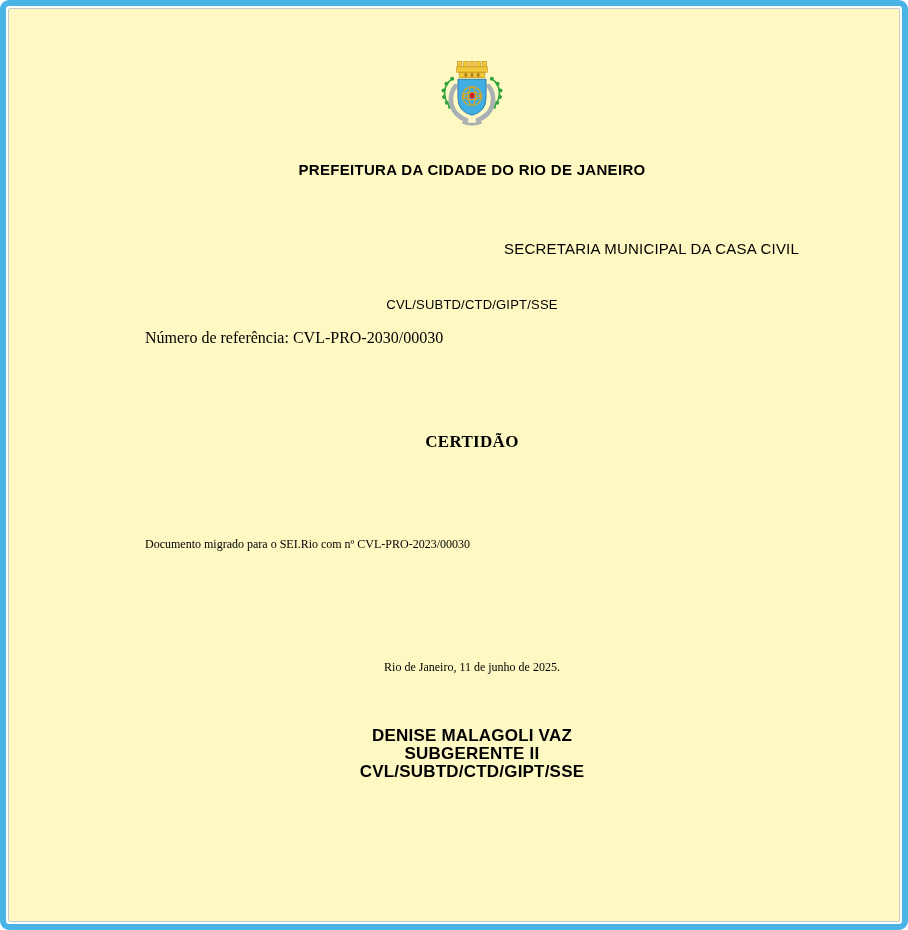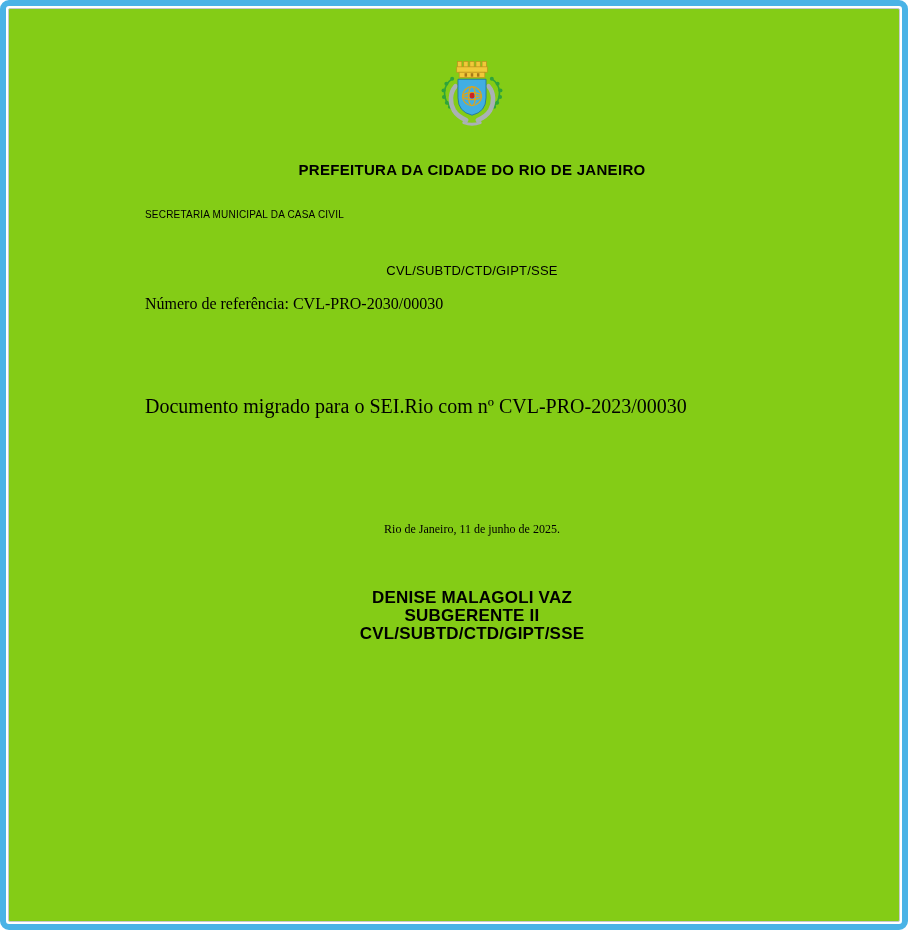--- a/index.html
+++ b/index.html
@@ -17,21 +17,21 @@
     border-radius: 9px;
     padding: 2px;
     background: #ffffff;
   }
   .page {
     box-sizing: border-box;
     width: 100%;
     height: 100%;
     border: 1px solid #c6cacd;
     border-radius: 2px;
-    background: #84cc16;
+    background: #fef9c3;
     overflow: hidden;
   }
   .content {
     box-sizing: border-box;
     padding: 50px 100px 0 136px;
     color: #000000;
     font-family: "Liberation Serif", serif;
   }
   .crest-wrap {
     text-align: center;
@@ -41,24 +41,24 @@
   .org-title {
     margin-top: 27px;
     text-align: center;
     font-family: "Liberation Sans", sans-serif;
     font-weight: bold;
     font-size: 15px;
     line-height: 16px;
     letter-spacing: 0.3px;
   }
   .org-sub {
-    margin-top: 30px;
-    text-align: left;
+    margin-top: 64px;
+    text-align: right;
     font-family: "Liberation Sans", sans-serif;
-    font-size: 10px;
+    font-size: 15px;
     line-height: 14px;
     letter-spacing: 0.2px;
   }
   .org-unit {
     margin-top: 42px;
     text-align: center;
     font-family: "Liberation Sans", sans-serif;
     font-size: 13px;
     line-height: 14px;
     letter-spacing: 0.2px;
@@ -73,21 +73,21 @@
     margin-top: 85px;
     text-align: center;
     font-weight: bold;
     font-size: 17px;
     line-height: 19px;
     letter-spacing: 0.3px;
   }
   .body-par {
     margin: 0;
     text-align: left;
-    font-size: 20px;
+    font-size: 12px;
     line-height: 18px;
   }
   .body-par.first { margin-top: 84px; }
   .body-par.second { margin-top: 20px; }
   .date-line {
     margin-top: 105px;
     text-align: center;
     font-size: 12px;
     line-height: 18px;
   }
@@ -163,20 +163,21 @@
       </div>
 
       <div class="org-title">PREFEITURA DA CIDADE DO RIO DE JANEIRO</div>
 
       <div class="org-sub">SECRETARIA MUNICIPAL DA CASA CIVIL</div>
 
       <div class="org-unit">CVL/SUBTD/CTD/GIPT/SSE</div>
 
       <div class="ref-line">Número de referência: CVL-PRO-2030/00030</div>
 
+      <div class="doc-title">CERTIDÃO</div>
 
       <p class="body-par first">Documento migrado para o SEI.Rio com nº CVL-PRO-2023/00030</p>
 
 
       <div class="date-line">Rio de Janeiro, 11 de junho de 2025.</div>
 
       <div class="sig-block">
         <div>DENISE MALAGOLI VAZ</div>
         <div>SUBGERENTE II</div>
         <div>CVL/SUBTD/CTD/GIPT/SSE</div>

